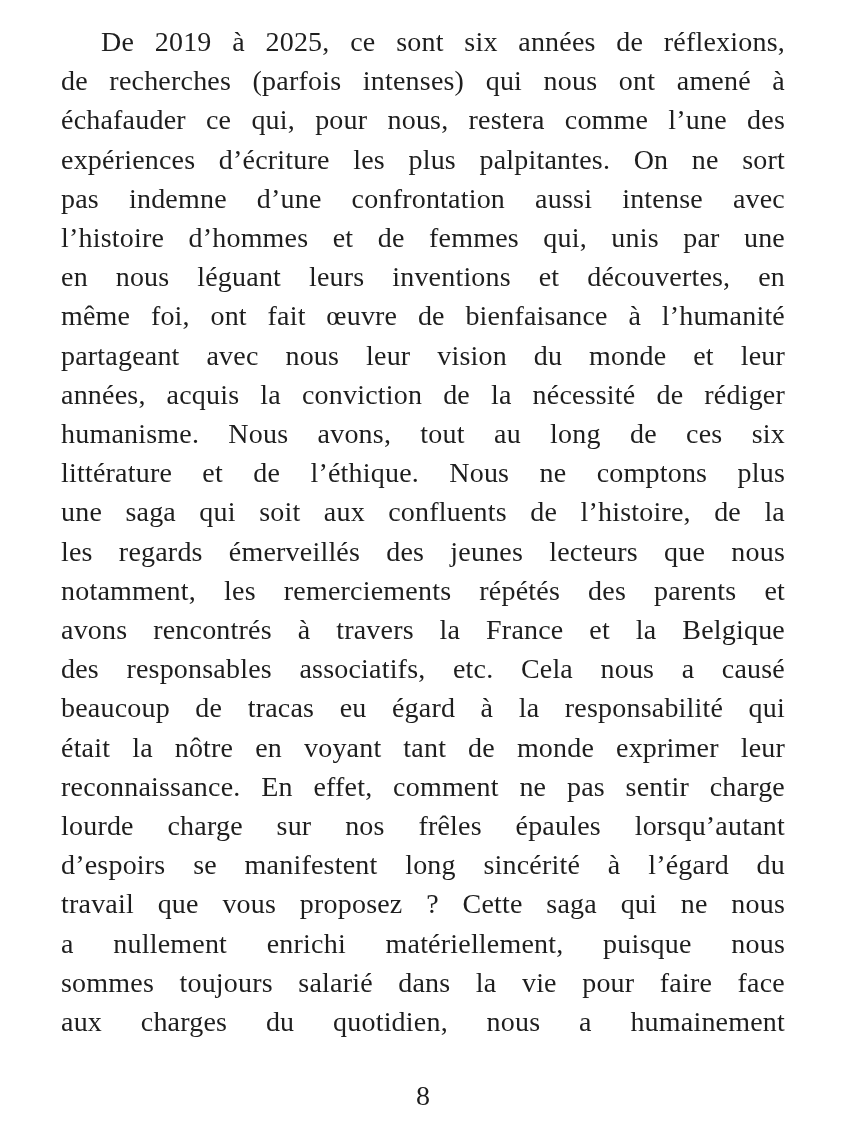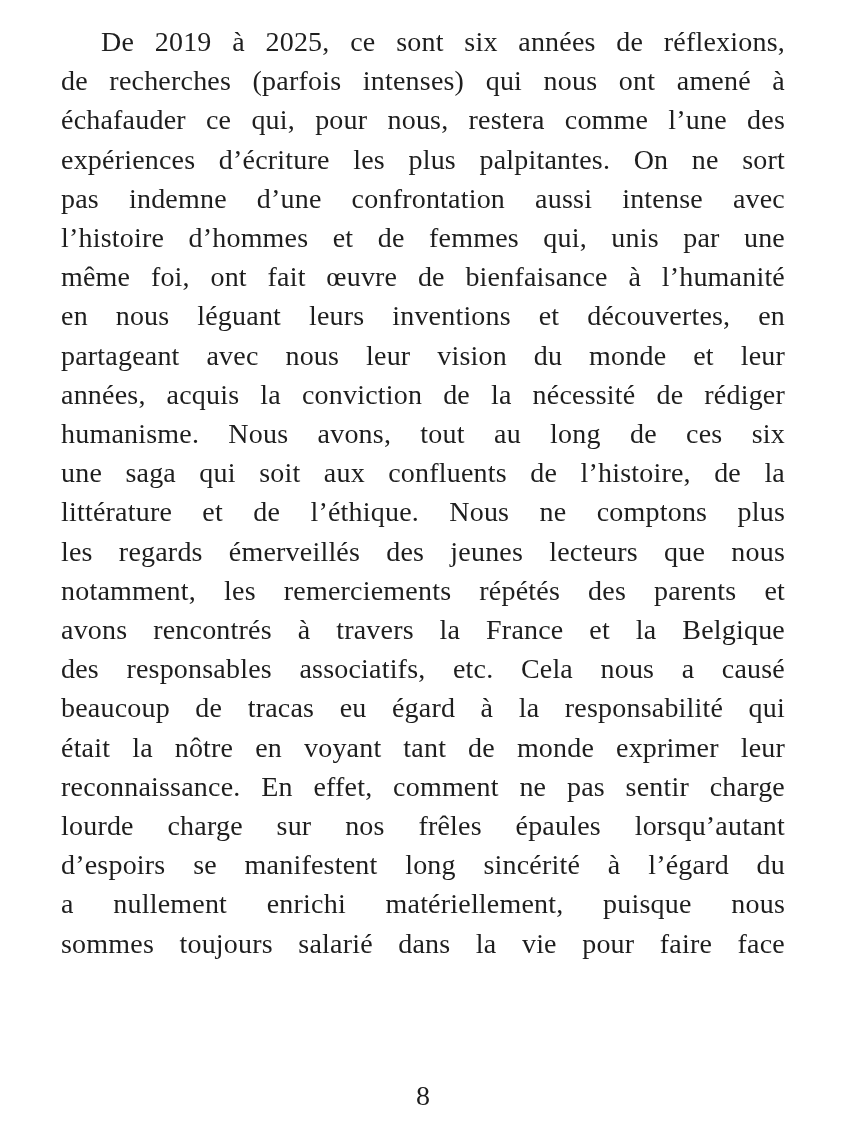--- a/index.html
+++ b/index.html
@@ -51,33 +51,35 @@
 <body style="background: rgb(255, 255, 255);">
 
 <div class="page">
   <div class="text-block" style="color: rgb(30, 30, 30);">
       <div class="line first">De 2019 à 2025, ce sont six années de réflexions,</div>
       <div class="line">de recherches (parfois intenses) qui nous ont amené à</div>
       <div class="line">échafauder ce qui, pour nous, restera comme l’une des</div>
       <div class="line">expériences d’écriture les plus palpitantes. On ne sort</div>
       <div class="line">pas indemne d’une confrontation aussi intense avec</div>
       <div class="line">l’histoire d’hommes et de femmes qui, unis par une</div>
+      <div class="line">en nous léguant leurs inventions et découvertes, en</div>
       <div class="line">même foi, ont fait œuvre de bienfaisance à l’humanité</div>
-      <div class="line">en nous léguant leurs inventions et découvertes, en</div>
       <div class="line">partageant avec nous leur vision du monde et leur</div>
       <div class="line">années, acquis la conviction de la nécessité de rédiger</div>
       <div class="line">humanisme. Nous avons, tout au long de ces six</div>
+      <div class="line">littérature et de l’éthique. Nous ne comptons plus</div>
       <div class="line">une saga qui soit aux confluents de l’histoire, de la</div>
-      <div class="line">littérature et de l’éthique. Nous ne comptons plus</div>
       <div class="line">les regards émerveillés des jeunes lecteurs que nous</div>
       <div class="line">notamment, les remerciements répétés des parents et</div>
       <div class="line">avons rencontrés à travers la France et la Belgique</div>
       <div class="line">des responsables associatifs, etc. Cela nous a causé</div>
       <div class="line">beaucoup de tracas eu égard à la responsabilité qui</div>
       <div class="line">était la nôtre en voyant tant de monde exprimer leur</div>
       <div class="line">reconnaissance. En effet, comment ne pas sentir charge</div>
       <div class="line">lourde charge sur nos frêles épaules lorsqu’autant</div>
       <div class="line">d’espoirs se manifestent long sincérité à l’égard du</div>
+      <div class="line">travail que vous proposez ? Cette saga qui ne nous</div>
       <div class="line">a nullement enrichi matériellement, puisque nous</div>
       <div class="line">sommes toujours salarié dans la vie pour faire face</div>
+      <div class="line">aux charges du quotidien, nous a humainement</div>
     </div>
   <div class="page-number">8</div>
 </div>
 
 </body></html>

